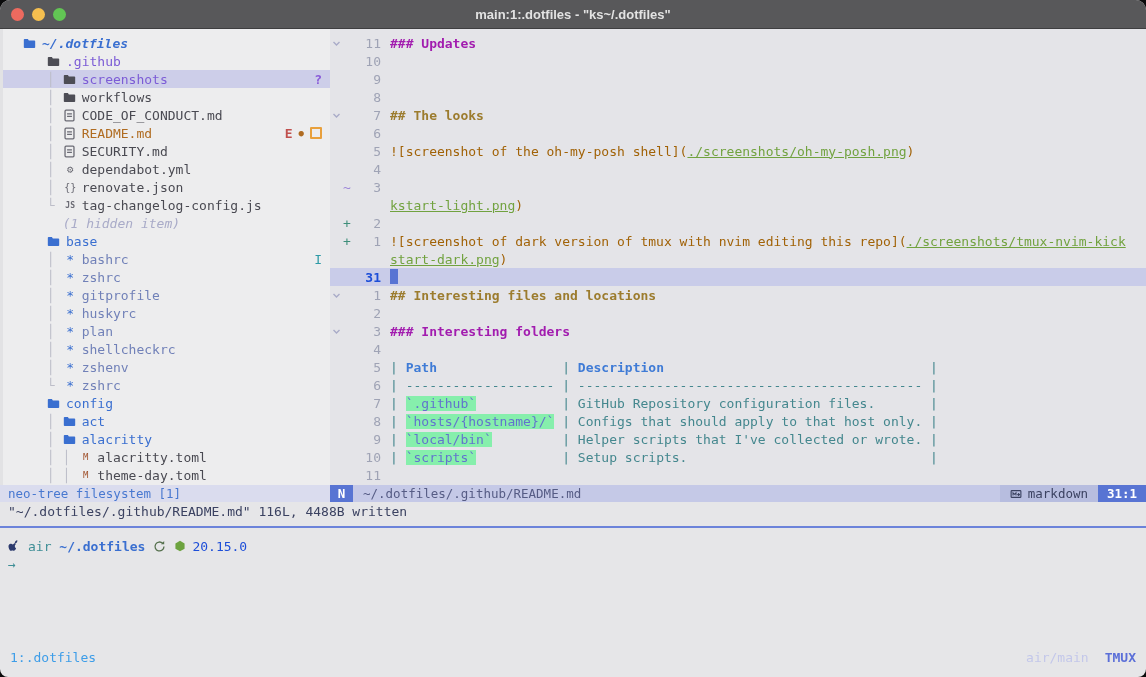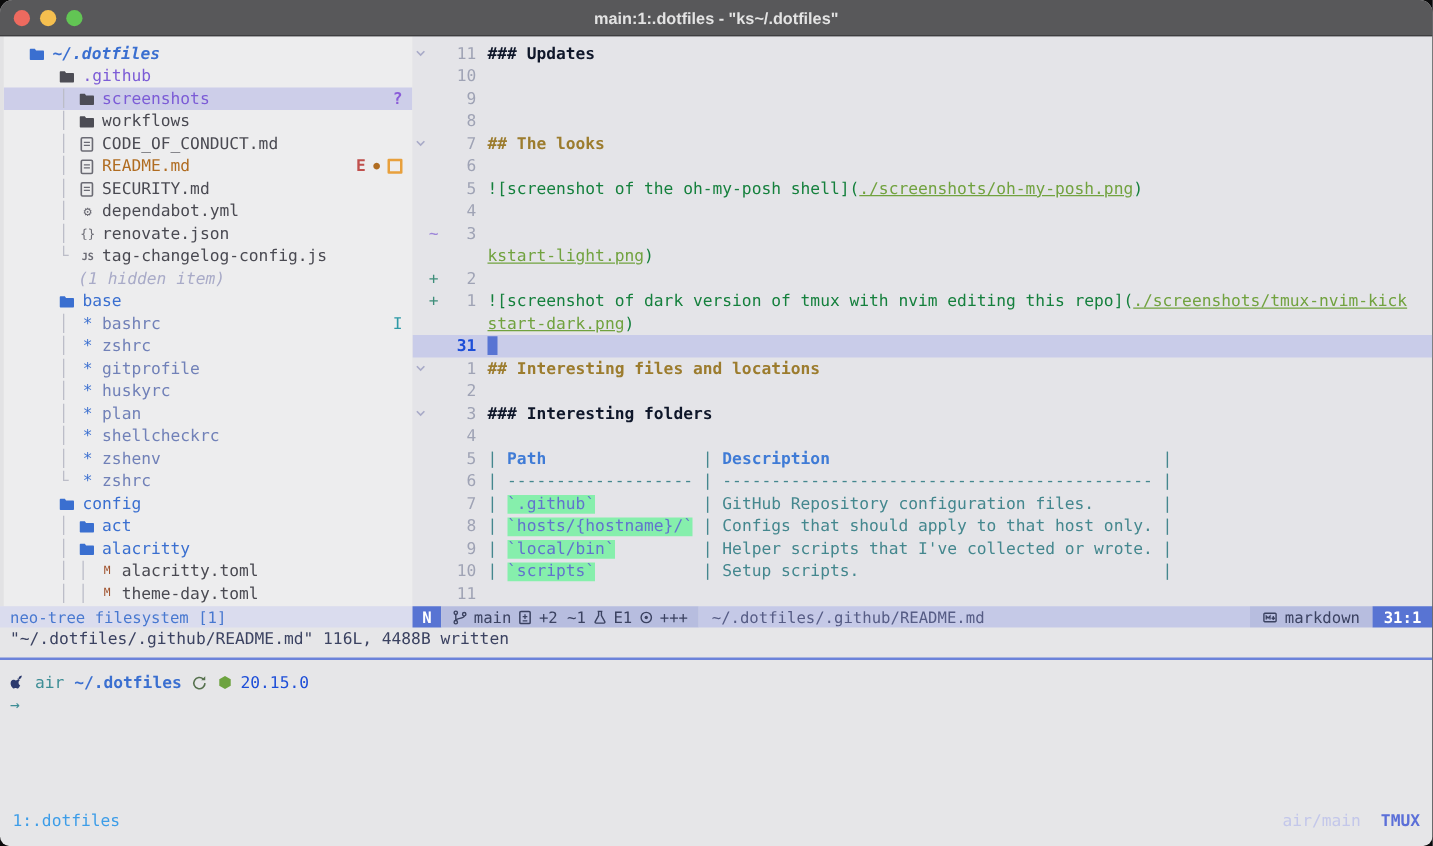--- a/index.html
+++ b/index.html
@@ -42,22 +42,22 @@
   .erow{height:18px;display:flex;align-items:center;white-space:pre;}
   .erow.cur{background:#c9cce9;}
   .e-fold{width:13px;text-align:center;color:#a9abc8;flex:0 0 auto;}
   .e-fold svg{width:9px;height:9px;}
   .e-sign{width:11px;color:#3e8e7a;flex:0 0 auto;}
   .sg-tilde{color:#9d86d9;}
   .e-num{width:27px;text-align:right;color:#9fa3b5;flex:0 0 auto;margin-right:9px;}
   .erow.cur .e-num{color:#1d4ed8;font-weight:bold;}
   .e-text{white-space:pre;}
   .seg-h2{color:#9c7c2e;font-weight:bold;}
-  .seg-h3{color:#0f172a;font-weight:bold;}
-  .seg-text{color:#15803d;}
+  .seg-h3{color:#a21caf;font-weight:bold;}
+  .seg-text{color:#a16207;}
   .seg-plain{color:#44878e;}
   .seg-delim{color:#44878e;}
   .seg-url{color:#71a23f;text-decoration:underline;}
   .seg-code{background:#86efac;color:#6273cd;}
   .seg-codeline{background:#bec3e3;color:#47809f;}
   .seg-th{color:#3f7bd6;font-weight:bold;}
   .seg-cursor{display:inline-block;width:8px;height:15px;background:#5874d3;vertical-align:-2px;}
   
   .statusrow{height:17px;display:flex;flex:0 0 auto;font-size:12.5px;}
   .neotree-status{width:330px;background:#dadcee;color:#4878d0;display:flex;align-items:center;
@@ -233,38 +233,20 @@
         <div class="erow"><span class="e-fold"></span><span class="e-sign"></span><span class="e-num">9</span><span class="e-text"><span class="seg-delim">| </span><span class="seg-code">`local/bin`</span><span class="seg-plain">         </span><span class="seg-delim">| </span><span class="seg-plain">Helper scripts that I've collected or wrote. </span><span class="seg-delim">|</span></span></div>
         <div class="erow"><span class="e-fold"></span><span class="e-sign"></span><span class="e-num">10</span><span class="e-text"><span class="seg-delim">| </span><span class="seg-code">`scripts`</span><span class="seg-plain">           </span><span class="seg-delim">| </span><span class="seg-plain">Setup scripts.                               </span><span class="seg-delim">|</span></span></div>
         <div class="erow"><span class="e-fold"></span><span class="e-sign"></span><span class="e-num">11</span><span class="e-text"></span></div>
       </div>
   </div>
 
   <div class="statusrow">
     <div class="neotree-status">neo-tree filesystem [1]</div>
     <div class="lualine">
       <div class="ll-mode">N</div>
-      <div class="ll-left">
-        <svg class="ll-ic">
-            <use href="#i-branch"></use>
-          </svg>
-        <span>main</span>
-        <svg class="ll-ic">
-            <use href="#i-diffdoc"></use>
-          </svg>
-        <span>+2 ~1</span>
-        <svg class="ll-ic">
-            <use href="#i-flask"></use>
-          </svg>
-        <span>E1</span>
-        <svg class="ll-ic">
-            <use href="#i-dotcircle"></use>
-          </svg>
-        <span>+++</span>
-      </div>
       <div class="ll-path">~/.dotfiles/.github/README.md</div>
       <div class="ll-ft">
         <svg class="ll-ic">
             <use href="#i-mdfile"></use>
           </svg>
         <span>markdown</span>
       </div>
       <div class="ll-pos">31:1</div>
     </div>
   </div>

